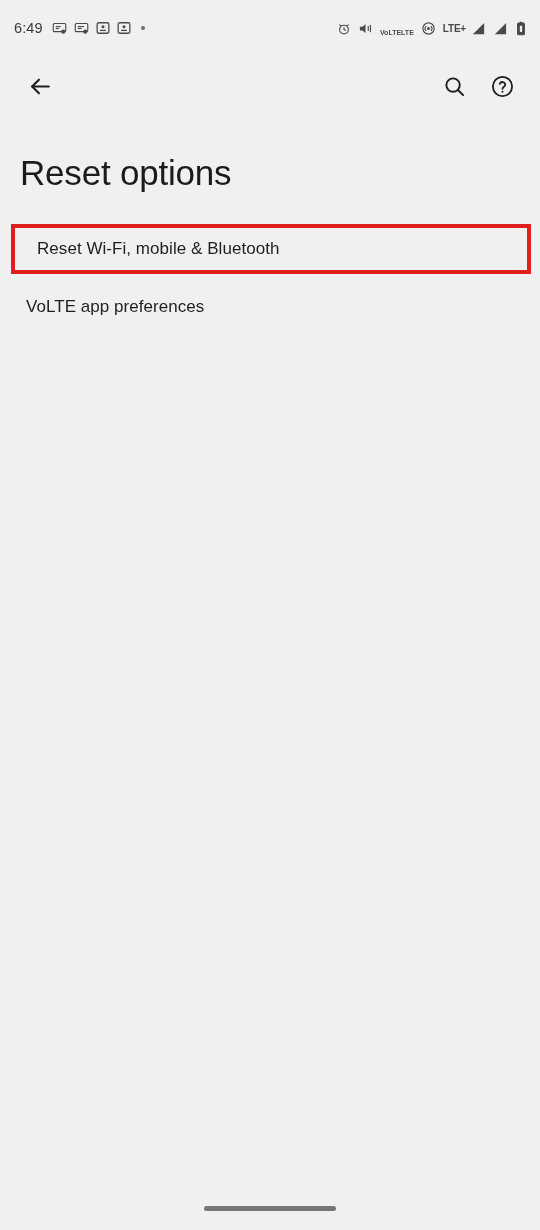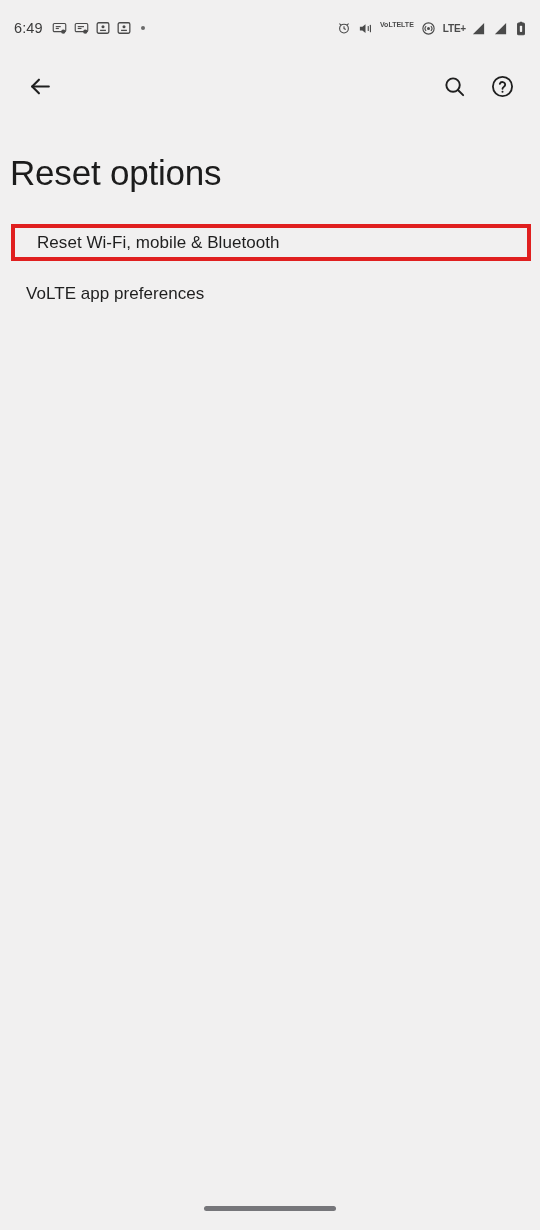--- a/index.html
+++ b/index.html
@@ -32,21 +32,21 @@
     gap: 7px;
   }
   .status-time {
     font-size: 14.5px;
     color: #3a3a3a;
     letter-spacing: 0.1px;
     margin-right: 2px;
   }
   .status-right {
     display: flex;
-    align-items: flex-start;
+    align-items: flex-end;
     gap: 7px;
   }
   .sicon {
     display: inline-flex;
     align-items: center;
     justify-content: center;
     color: #4a4a4a;
   }
   .sicon svg { display: block; }
   .notif-dot {
@@ -95,21 +95,21 @@
     border-radius: 50%;
   }
   .icon-btn svg { display: block; }
   .help-btn { margin-right: -6px; }
 
   
   .page-title {
     font-size: 35px;
     font-weight: 400;
     color: #1c1c1c;
-    padding: 36px 24px 0 10px;
+    padding: 36px 24px 0 20px;
     letter-spacing: -0.2px;
     line-height: 42px;
   }
 
   
   .options-list {
     margin-top: 30px;
   }
   .list-item {
     height: 58px;
@@ -120,21 +120,21 @@
     position: relative;
   }
   .list-item-label {
     font-size: 17px;
     color: #1f1f1f;
     letter-spacing: 0.05px;
   }
   .list-item.highlighted {
     border: 4px solid #e01f1f;
     padding-left: 22px;
-    height: 37px;
+    height: 50px;
     margin: 4px 9px 4px 11px;
   }
 
   
   .nav-bar {
     position: absolute;
     left: 0; right: 0; bottom: 0;
     height: 40px;
     display: flex;
     align-items: center;

